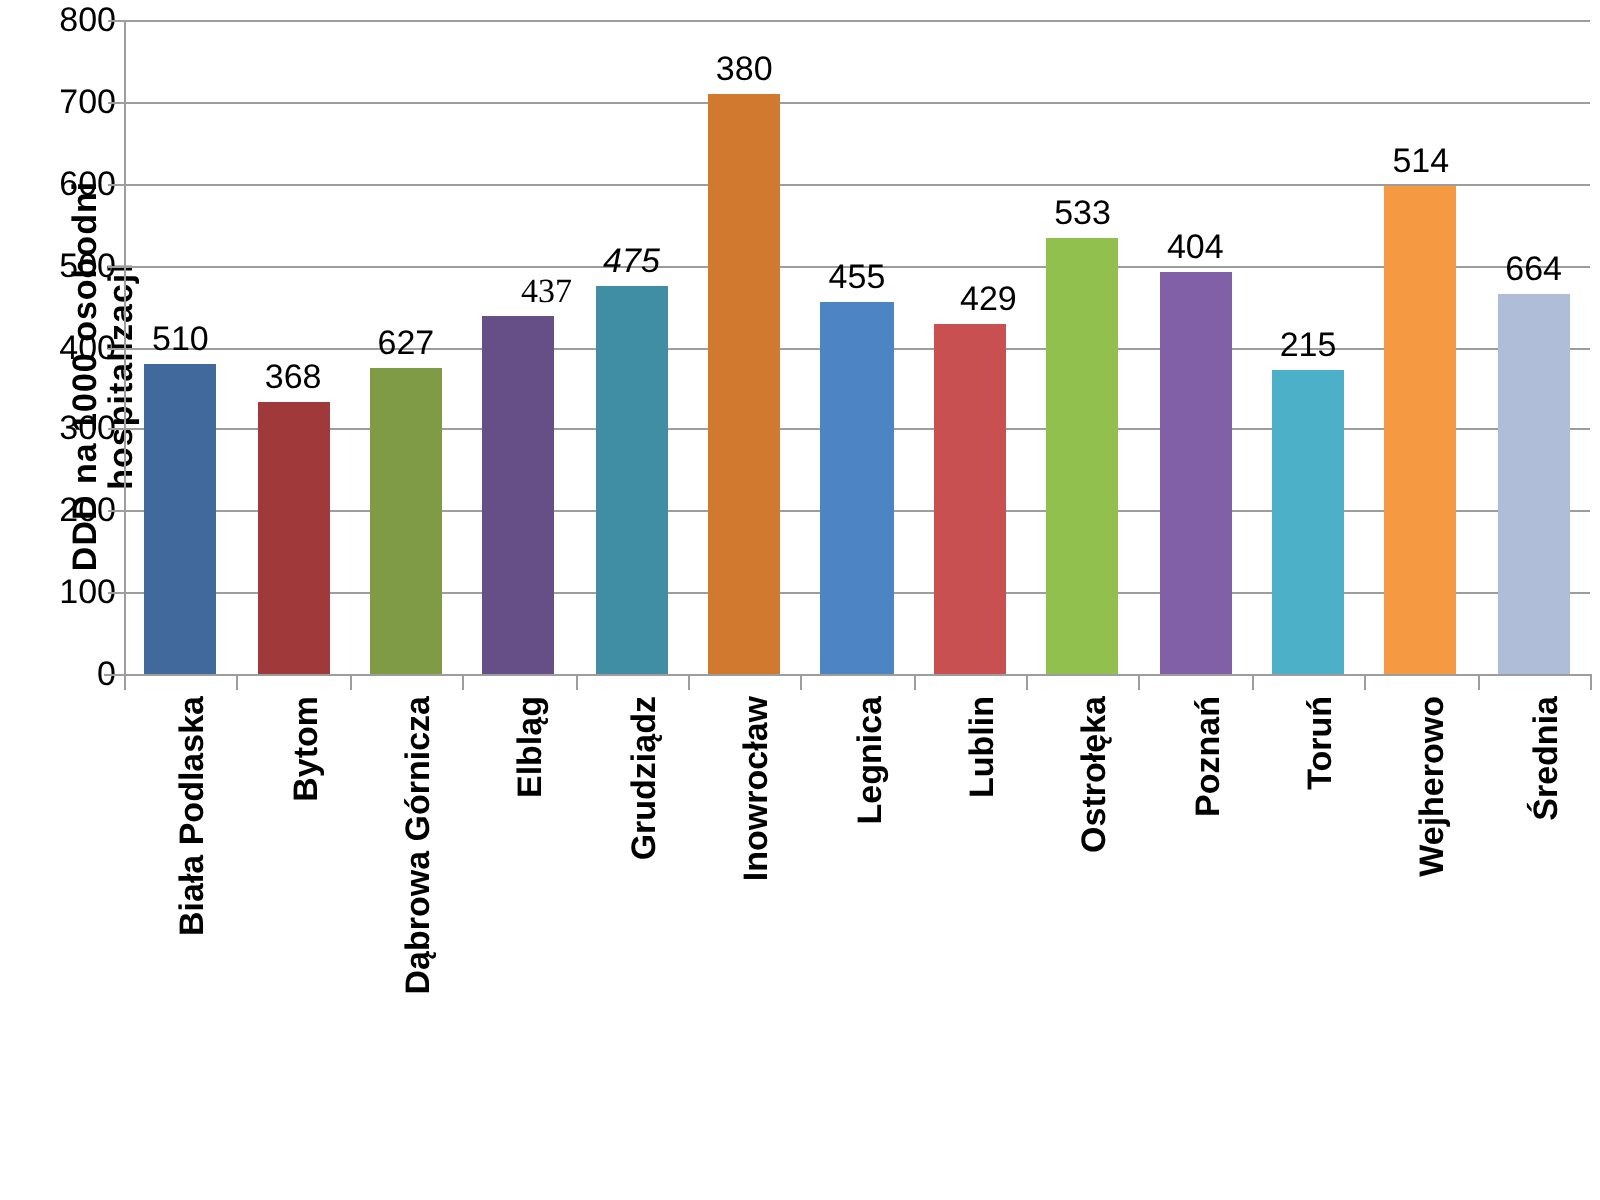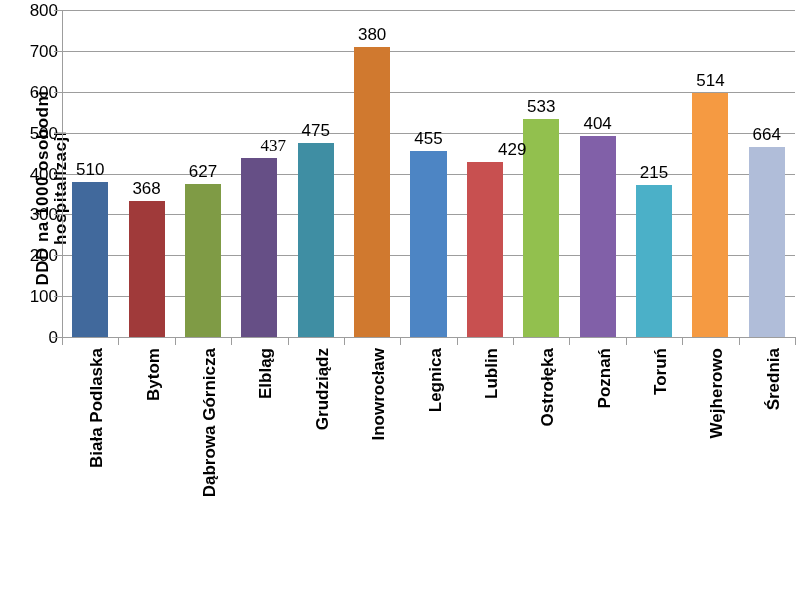--- a/index.html
+++ b/index.html
@@ -222,24 +222,24 @@
       <div class="x-tick-mark" style="left: 625.846px;"></div>
       <div class="x-tick-mark" style="left: 682.231px;"></div>
       <div class="x-tick-mark" style="left: 738.615px;"></div>
       <div class="x-tick-mark" style="left: 795px;"></div>
     </div>
   <div id="values-layer">
       <div class="bar-value" style="left: 62px; width: 56.3846px; top: 160.675px;">510</div>
       <div class="bar-value" style="left: 118.385px; width: 56.3846px; top: 180.295px;">368</div>
       <div class="bar-value" style="left: 174.769px; width: 56.3846px; top: 162.719px;">627</div>
       <div class="bar-value" style="left: 245px; width: 56.3846px; top: 137.376px; font-family: Liberation Serif, serif;">437</div>
-      <div class="bar-value" style="left: 287.538px; width: 56.3846px; top: 121.844px;">475</div>
+      <div class="bar-value" style="left: 287.538px; width: 56.3846px; top: 121.844px; font-style: italic;">475</div>
       <div class="bar-value" style="left: 343.923px; width: 56.3846px; top: 25.7875px;">380</div>
       <div class="bar-value" style="left: 400.308px; width: 56.3846px; top: 130.019px;">455</div>
-      <div class="bar-value" style="left: 484px; width: 56.3846px; top: 140.646px;">429</div>
+      <div class="bar-value" style="left: 466px; width: 56.3846px; top: 140.646px;">429</div>
       <div class="bar-value" style="left: 513.077px; width: 56.3846px; top: 98.1362px;">533</div>
       <div class="bar-value" style="left: 569.462px; width: 56.3846px; top: 115.304px;">404</div>
       <div class="bar-value" style="left: 625.846px; width: 56.3846px; top: 164.354px;">215</div>
       <div class="bar-value" style="left: 682.231px; width: 56.3846px; top: 71.5675px;">514</div>
       <div class="bar-value" style="left: 738.615px; width: 56.3846px; top: 125.931px;">664</div>
     </div>
   <div id="cats-layer">
       <div class="cat-label-wrap" style="left: 96.1923px;">
         <div class="cat-label-inner" style="transform: rotate(-90deg) translate(-100%, -50%);">Biała Podlaska</div>
       </div>

